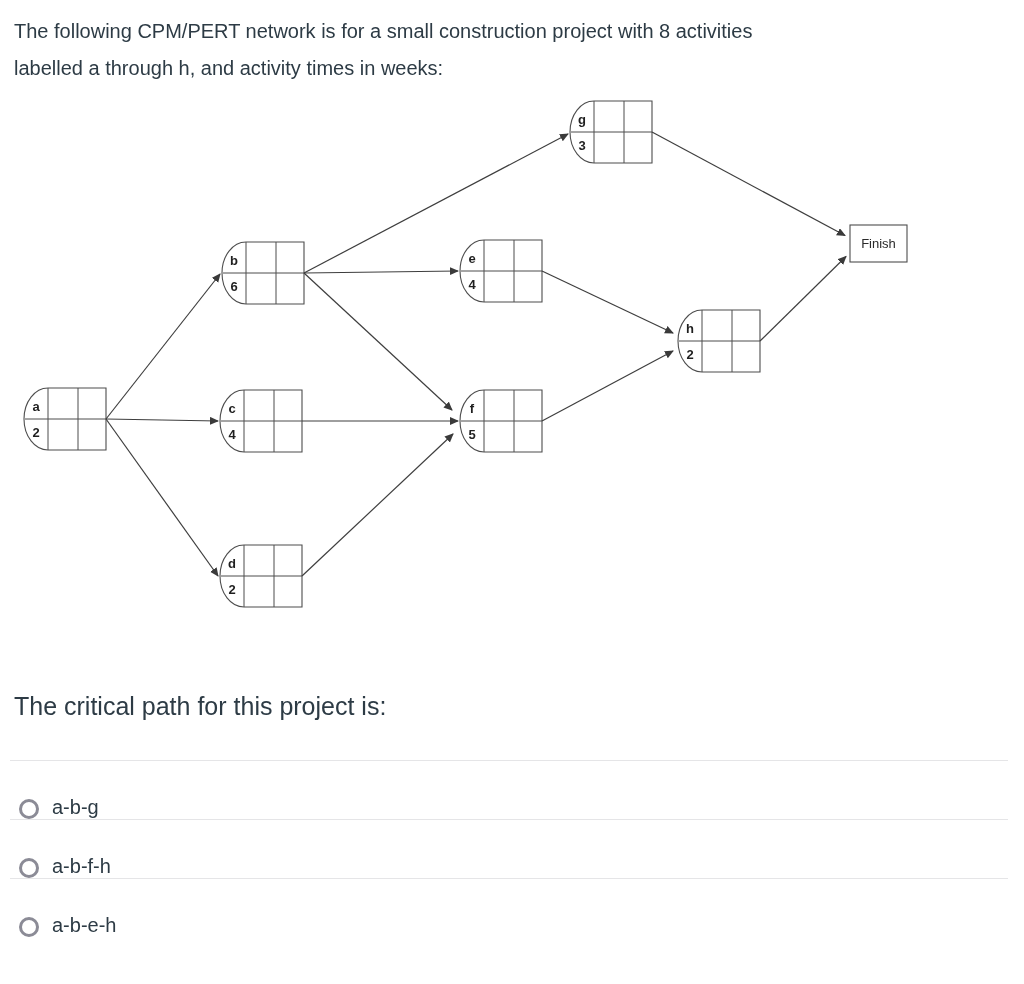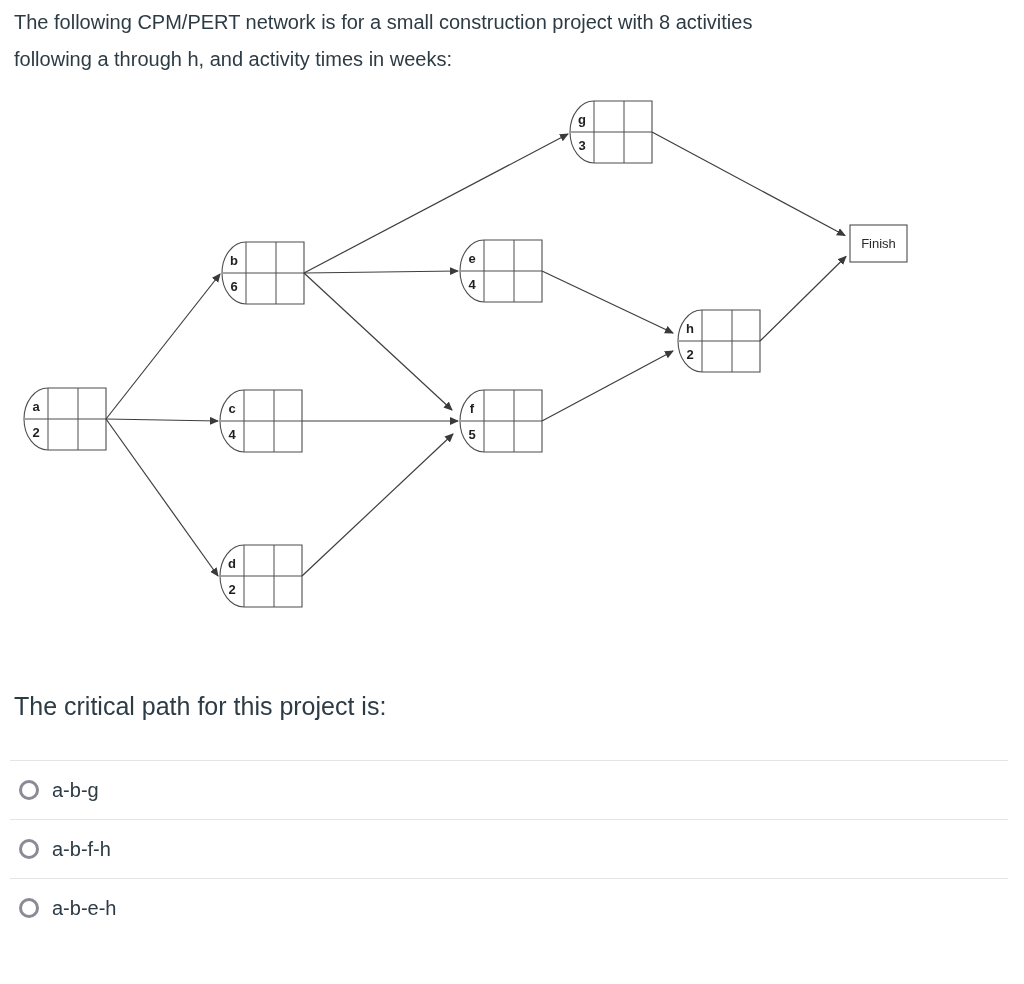--- a/index.html
+++ b/index.html
@@ -1,48 +1,48 @@
 <!DOCTYPE html>
 <html><head>
 <meta charset="utf-8">
 <style>
   html,body{margin:0;padding:0}
   body{
     width:1024px;height:984px;position:relative;overflow:hidden;
     background:#ffffff;color:#2d3b45;
     font-family:"Liberation Sans", sans-serif;
   }
-  .intro{position:absolute;left:14px;top:4px;width:980px;font-size:20px;line-height:37px;font-weight:400}
+  .intro{position:absolute;left:14px;top:13px;width:980px;font-size:20px;line-height:37px;font-weight:400}
   .diagram-wrap{position:absolute;left:0;top:0;width:1024px;height:665px}
   svg{display:block}
   .nshape{fill:#ffffff;stroke:#4d4d4d;stroke-width:1.1}
   .nline{stroke:#4d4d4d;stroke-width:1}
   .edge{stroke:#3e3e3e;stroke-width:1.2;fill:none}
   .nletter,.nnum{font-family:"Liberation Sans",sans-serif;font-size:13px;font-weight:700;fill:#1f1f1f;text-anchor:middle;dominant-baseline:middle}
   .ftext{font-family:"Liberation Sans",sans-serif;font-size:13px;fill:#2a2a2a;text-anchor:middle;dominant-baseline:middle}
   .question{position:absolute;left:14px;top:692px;font-size:25px;font-weight:400}
   .options{position:absolute;left:0;top:760px;width:1024px}
   .option-row{
-    height:58px;display:flex;align-items:center;
+    height:58px;display:flex;align-items:flex-end;
     margin:0 16px 0 10px;border-top:1px solid #e5e5e7;
     cursor:pointer;
   }
   .radio{
     width:20px;height:20px;box-sizing:border-box;flex:0 0 20px;
     border:3px solid #8b8b96;border-radius:50%;background:#fff;
     margin-left:9px;margin-right:13px;
   }
   .option-label{font-size:20px;color:#2d3b45}
 </style>
 </head>
 <body>
 
 <div class="intro">
   <div>The following CPM/PERT network is for a small construction project with 8 activities</div>
-  <div>following a through h, and activity times in weeks:</div>
+  <div>labelled a through h, and activity times in weeks:</div>
 </div>
 
 <div class="diagram-wrap">
   <svg id="diagram-svg" width="1024" height="665" viewBox="0 0 1024 665">
       <defs>
         <marker id="arr" markerWidth="10" markerHeight="9" refX="8" refY="4" orient="auto" markerUnits="userSpaceOnUse">
           <path d="M0,0 L9,4 L0,8 Z" fill="#3a3a3a"></path>
         </marker>
       </defs>
       <g>

